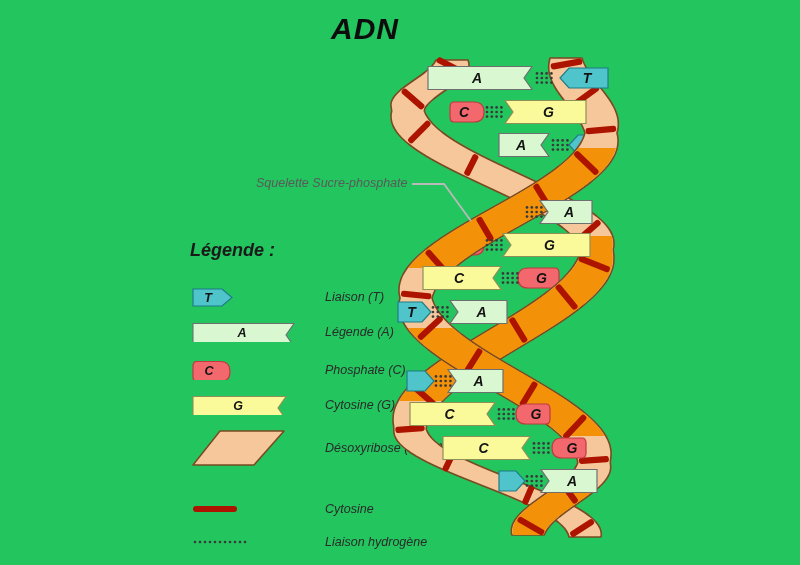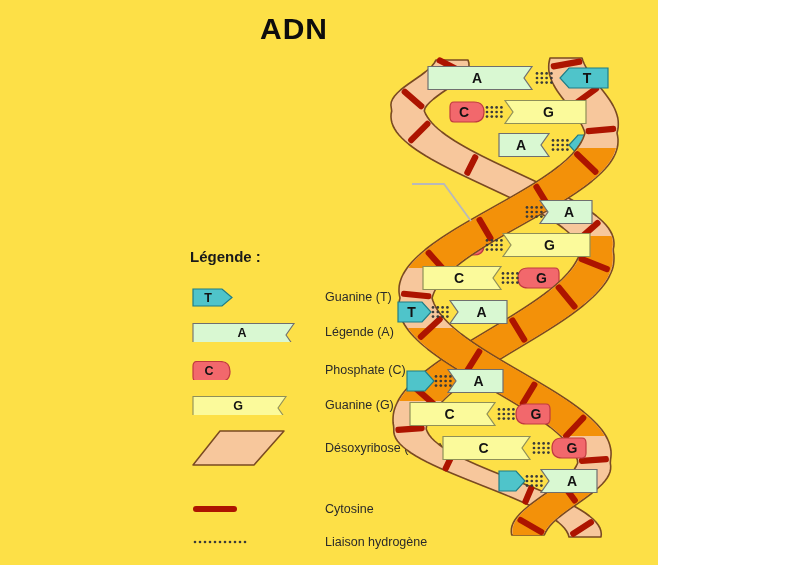--- a/index.html
+++ b/index.html
@@ -1,56 +1,57 @@
 <!DOCTYPE html>
 <html><head>
 <meta charset="utf-8">
 <style>
   html,body{margin:0;padding:0;background:#ffffff;}
   .stage{
-    position:relative; width:658px; height:565px; background:#fde047;
-    font-family:"Liberation Sans", sans-serif; overflow:hidden;
+    position:relative; width:800px; height:565px; background:#22c55e;
+    font-family:"Liberation Sans", sans-serif; overflow:hidden;font-style:italic;
   }
   .page-title{
     position:absolute; left:0; right:70px; top:12px; text-align:center;
     font-size:30px; font-weight:700; letter-spacing:1px; color:#0d0d0d;
   }
   .backbone-label{
     position:absolute; left:256px; top:176px; font-size:12.5px; color:#5a5a5a;
   }
   .legend-heading{
-    position:absolute; left:190px; top:248px; font-size:15px; font-weight:700; color:#1a1a1a;
+    position:absolute; left:190px; top:240px; font-size:18px; font-weight:700; color:#1a1a1a;
   }
   .legend-row{
     position:absolute; left:192px; display:flex; align-items:center; height:26px;
   }
   .legend-chip{ width:133px; display:flex; align-items:center; }
   .legend-label{ font-size:12.5px; color:#2a2a2a; white-space:nowrap; }
   svg text{ font-family:"Liberation Sans", sans-serif; }
   .figure-svg{ position:absolute; left:0; top:0; }
 </style>
 </head>
 <body>
 
 <div class="stage">
 
   <div class="page-title">ADN</div>
 
+  <div class="backbone-label">Squelette Sucre-phosphate</div>
 
   <div class="legend-heading">Légende :</div>
 
   <div id="legend-items">
       <div class="legend-row" style="top: 284px;">
         <span class="legend-chip">
           <svg width="42" height="19" viewBox="0 0 42 19">
             <polygon points="1,1 30,1 40,9.5 30,18 1,18" fill="#4fc4ca" stroke="#1f7d86" stroke-width="1.2"></polygon>
             <text x="16" y="14" text-anchor="middle" font-size="12.5" font-weight="700" fill="#131313" font-family="Liberation Sans, sans-serif">T</text>
           </svg>
         </span>
-        <span class="legend-label">Guanine (T)</span>
+        <span class="legend-label">Liaison (T)</span>
       </div>
       <div class="legend-row" style="top: 319px;">
         <span class="legend-chip">
           <svg width="104" height="20" viewBox="0 0 104 20">
             <path d="M1,-6 H102 L94,5.5 L102,17 H1 Z" transform="translate(0,7.5)" fill="#d9f8d2" stroke="#6f6f6f" stroke-width="1.1"></path>
             <text x="50" y="14.5" text-anchor="middle" font-size="12.5" font-weight="700" fill="#131313" font-family="Liberation Sans, sans-serif">A</text>
           </svg>
         </span>
         <span class="legend-label">Légende (A)</span>
       </div>
@@ -63,21 +64,21 @@
         </span>
         <span class="legend-label">Phosphate (C)</span>
       </div>
       <div class="legend-row" style="top: 392px;">
         <span class="legend-chip">
           <svg width="96" height="20" viewBox="0 0 96 20">
             <path d="M1,-6 H94 L86,5.5 L94,17 H1 Z" transform="translate(0,7.5)" fill="#fbfa9b" stroke="#8f8f58" stroke-width="1.1"></path>
             <text x="46" y="14.5" text-anchor="middle" font-size="12.5" font-weight="700" fill="#131313" font-family="Liberation Sans, sans-serif">G</text>
           </svg>
         </span>
-        <span class="legend-label">Guanine (G)</span>
+        <span class="legend-label">Cytosine (G)</span>
       </div>
       <div class="legend-row" style="top: 428px; height: 40px;">
         <span class="legend-chip">
           <svg width="96" height="38" viewBox="0 0 96 38">
             <polygon points="28,2 92,2 62,36 1,36" fill="#f7c79c" stroke="#7a4a22" stroke-width="1.5" stroke-linejoin="round"></polygon>
           </svg>
         </span>
         <span class="legend-label">Désoxyribose (sucre)</span>
       </div>
       <div class="legend-row" style="top: 496px;">

